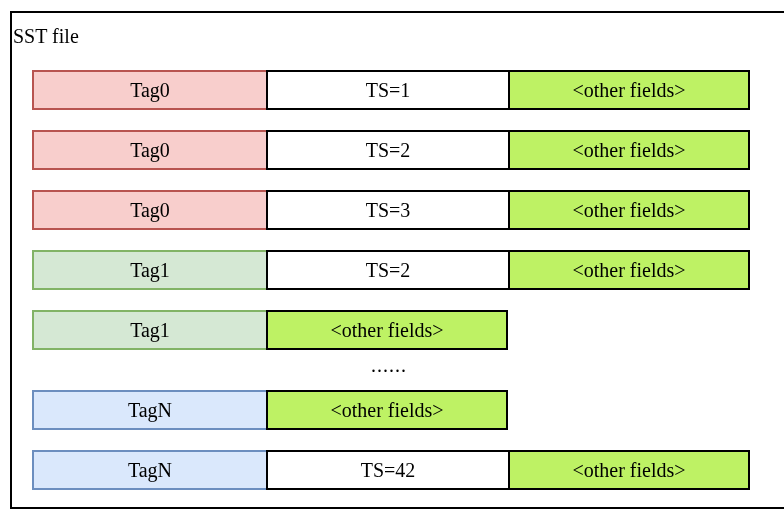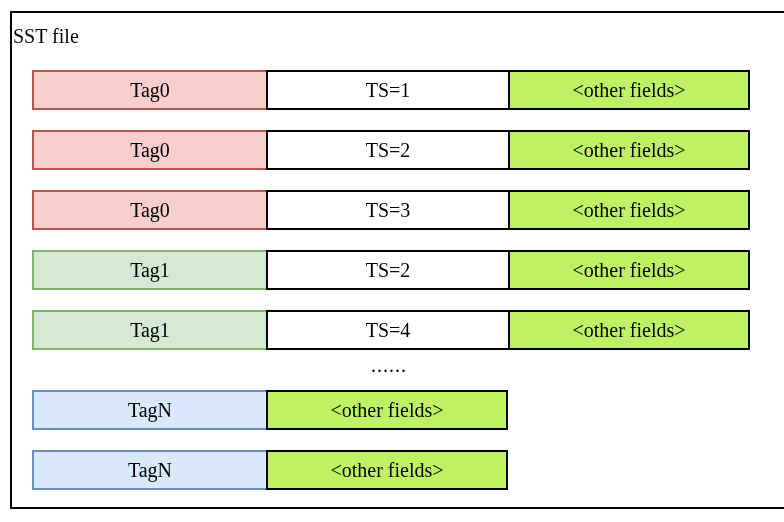--- a/index.html
+++ b/index.html
@@ -109,28 +109,28 @@
   </div>
 
   <div class="row r4">
     <div class="cell tag-cell" style="background: rgb(213, 232, 212); border-color: rgb(130, 179, 102);">Tag1</div>
     <div class="cell ts-cell">TS=2</div>
     <div class="cell other-cell">&lt;other fields&gt;</div>
   </div>
 
   <div class="row r5">
     <div class="cell tag-cell" style="background: rgb(213, 232, 212); border-color: rgb(130, 179, 102);">Tag1</div>
-    <div class="cell ts-cell">TS=4</div>
     <div class="cell other-cell">&lt;other fields&gt;</div>
   </div>
 
   <div class="ellipsis">......</div>
 
   <div class="row r6">
     <div class="cell tag-cell" style="background: rgb(218, 232, 252); border-color: rgb(108, 142, 191);">TagN</div>
     <div class="cell other-cell">&lt;other fields&gt;</div>
   </div>
 
   <div class="row r7">
     <div class="cell tag-cell" style="background: rgb(218, 232, 252); border-color: rgb(108, 142, 191);">TagN</div>
+    <div class="cell ts-cell">TS=42</div>
     <div class="cell other-cell">&lt;other fields&gt;</div>
   </div>
 </div>
 
 </body></html>

